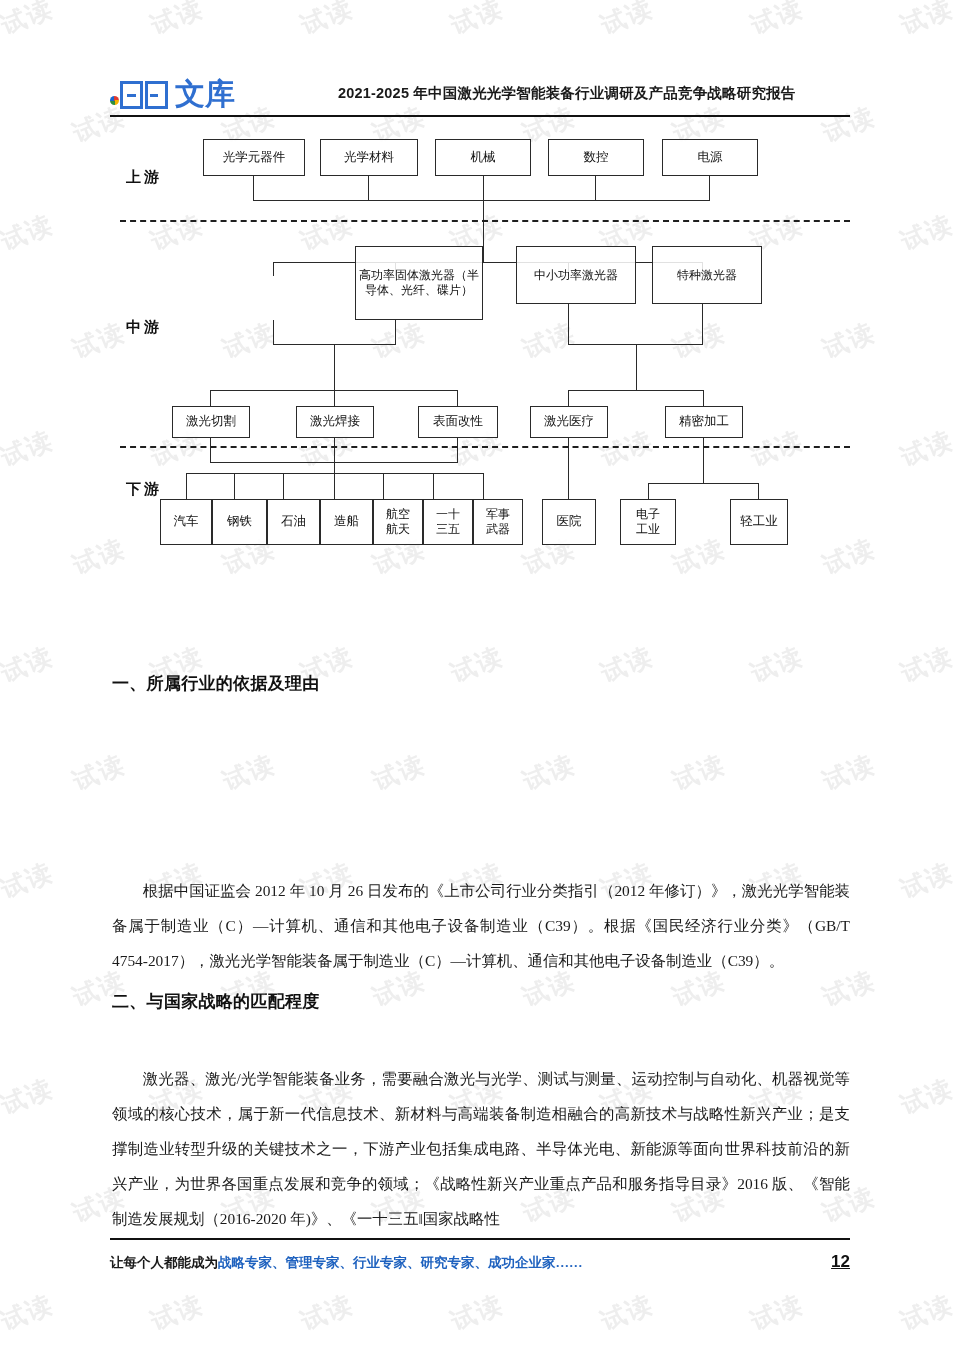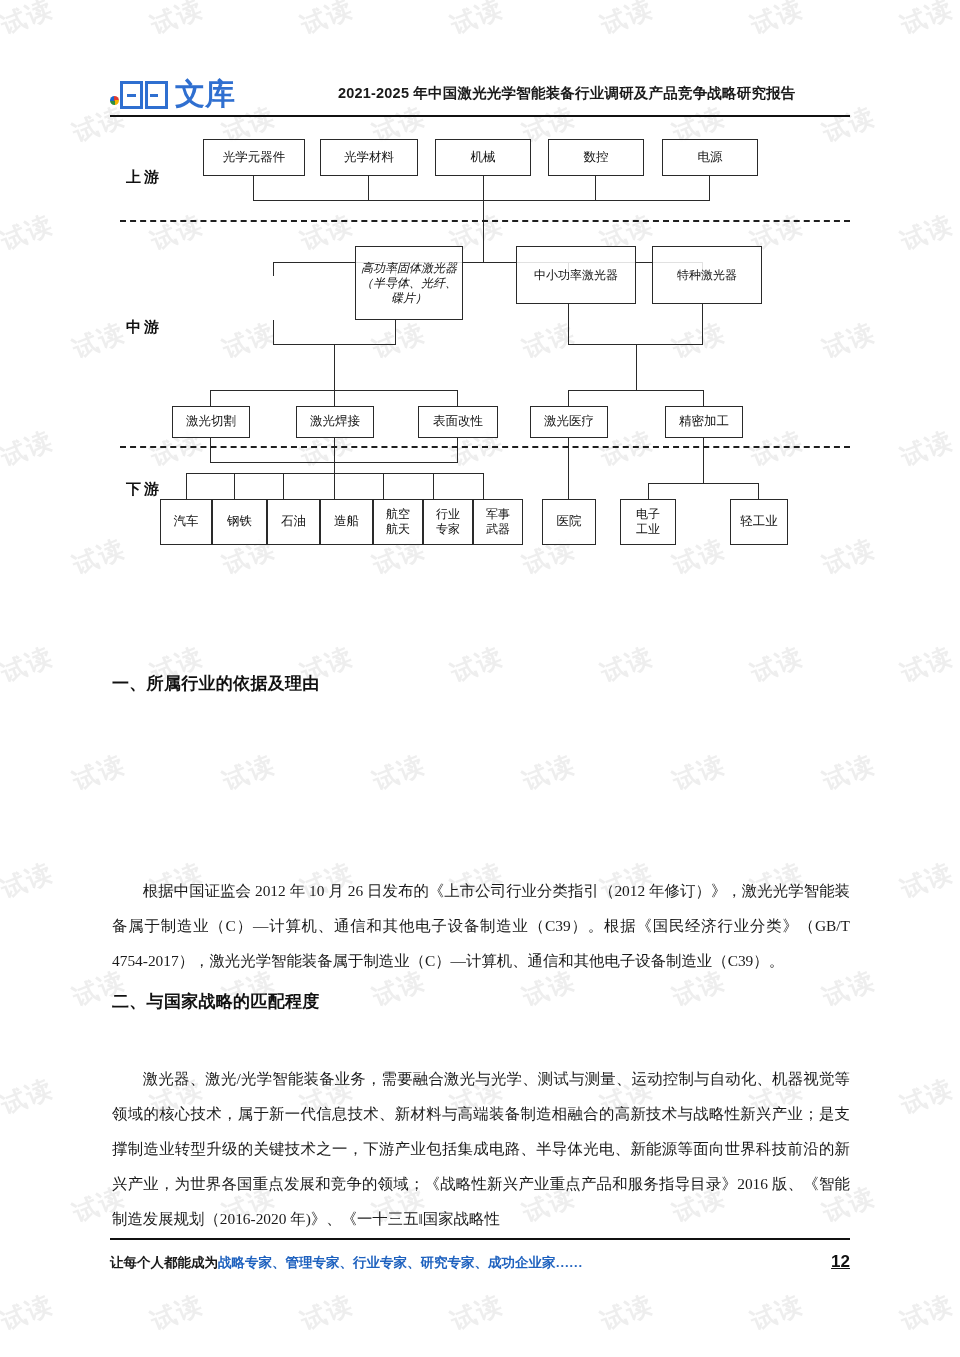--- a/index.html
+++ b/index.html
@@ -343,21 +343,21 @@
     <div class="ln v" style="left:363px; top:72px; height:62px;"></div>
 
     <div class="dashsep" style="left:0; top:92px; width:730px;"></div>
 
     <div class="ln h" style="left:153px; top:134px; width:430px;"></div>
     <div class="ln v" style="left:153px; top:134px; height:14px;"></div>
     <div class="ln v" style="left:275px; top:134px; height:14px;"></div>
     <div class="ln v" style="left:448px; top:134px; height:14px;"></div>
     <div class="ln v" style="left:582px; top:134px; height:14px;"></div>
 
-    <div class="node small" style="left:235px; top:118px; width:108px; height:74px;font-style:italic;">高功率固体激光器（半导体、光纤、碟片）</div>
+    <div class="node small" style="left:235px; top:118px; width:128px; height:74px;">高功率固体激光器（半导体、光纤、碟片）</div>
     <div class="node small" style="left:532px; top:118px; width:110px; height:58px;">特种激光器</div>
     <div class="node small" style="left:396px; top:118px; width:120px; height:58px;">中小功率激光器</div>
 
     <div class="ln v" style="left:153px; top:192px; height:24px;"></div>
     <div class="ln v" style="left:275px; top:192px; height:24px;"></div>
     <div class="ln h" style="left:153px; top:216px; width:123px;"></div>
     <div class="ln v" style="left:214px; top:216px; height:46px;"></div>
 
     <div class="ln v" style="left:448px; top:176px; height:40px;"></div>
     <div class="ln v" style="left:582px; top:176px; height:40px;"></div>
@@ -404,21 +404,21 @@
     <div class="ln v" style="left:363px; top:345px; height:26px;"></div>
 
     <div class="node" style="left:40px;  top:371px; width:52px; height:46px;">汽车</div>
     <div class="node" style="left:92px;  top:371px; width:55px; height:46px;">钢铁</div>
     <div class="node" style="left:147px; top:371px; width:53px; height:46px;">石油</div>
     <div class="node" style="left:200px; top:371px; width:53px; height:46px;">造船</div>
     <div class="node small" style="left:253px; top:371px; width:50px; height:46px; writing-mode:horizontal-tb;">
         <span style="display:inline-block;width:2.2em;">航空航天</span>
       </div>
     <div class="node small" style="left:303px; top:371px; width:50px; height:46px;">
-        <span style="display:inline-block;width:2.2em;">行业专家</span>
+        <span style="display:inline-block;width:2.2em;">一十三五</span>
       </div>
     <div class="node small" style="left:353px; top:371px; width:50px; height:46px;">
         <span style="display:inline-block;width:2.2em;">军事武器</span>
       </div>
 
     <div class="node" style="left:422px; top:371px; width:54px; height:46px;">医院</div>
 
     <div class="node small" style="left:500px; top:371px; width:56px; height:46px;">
         <span style="display:inline-block;width:2.2em;">电子工业</span>
       </div>

